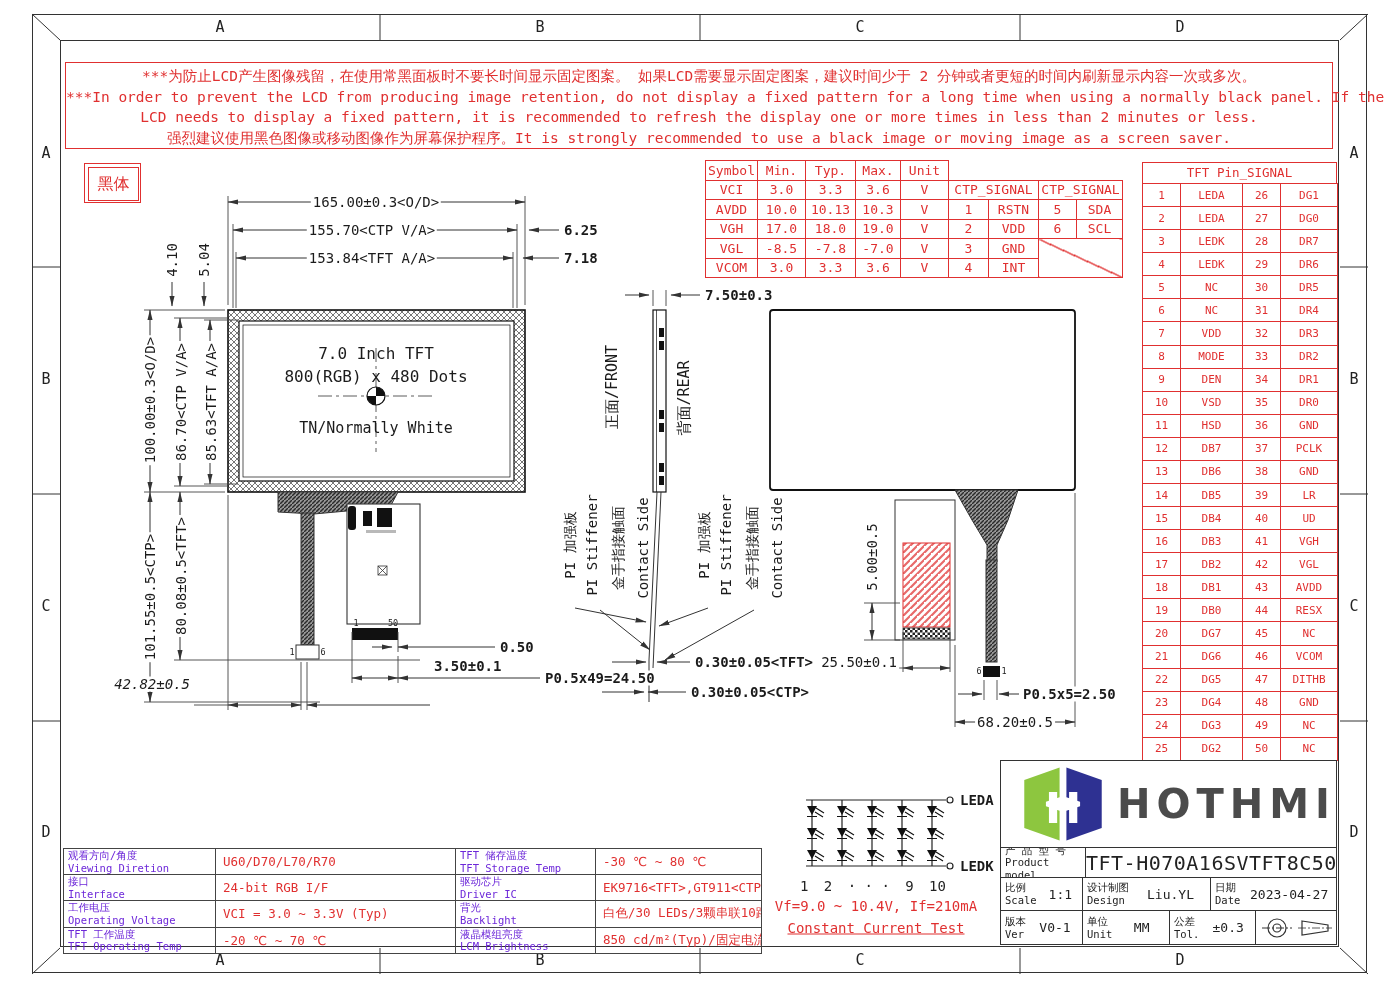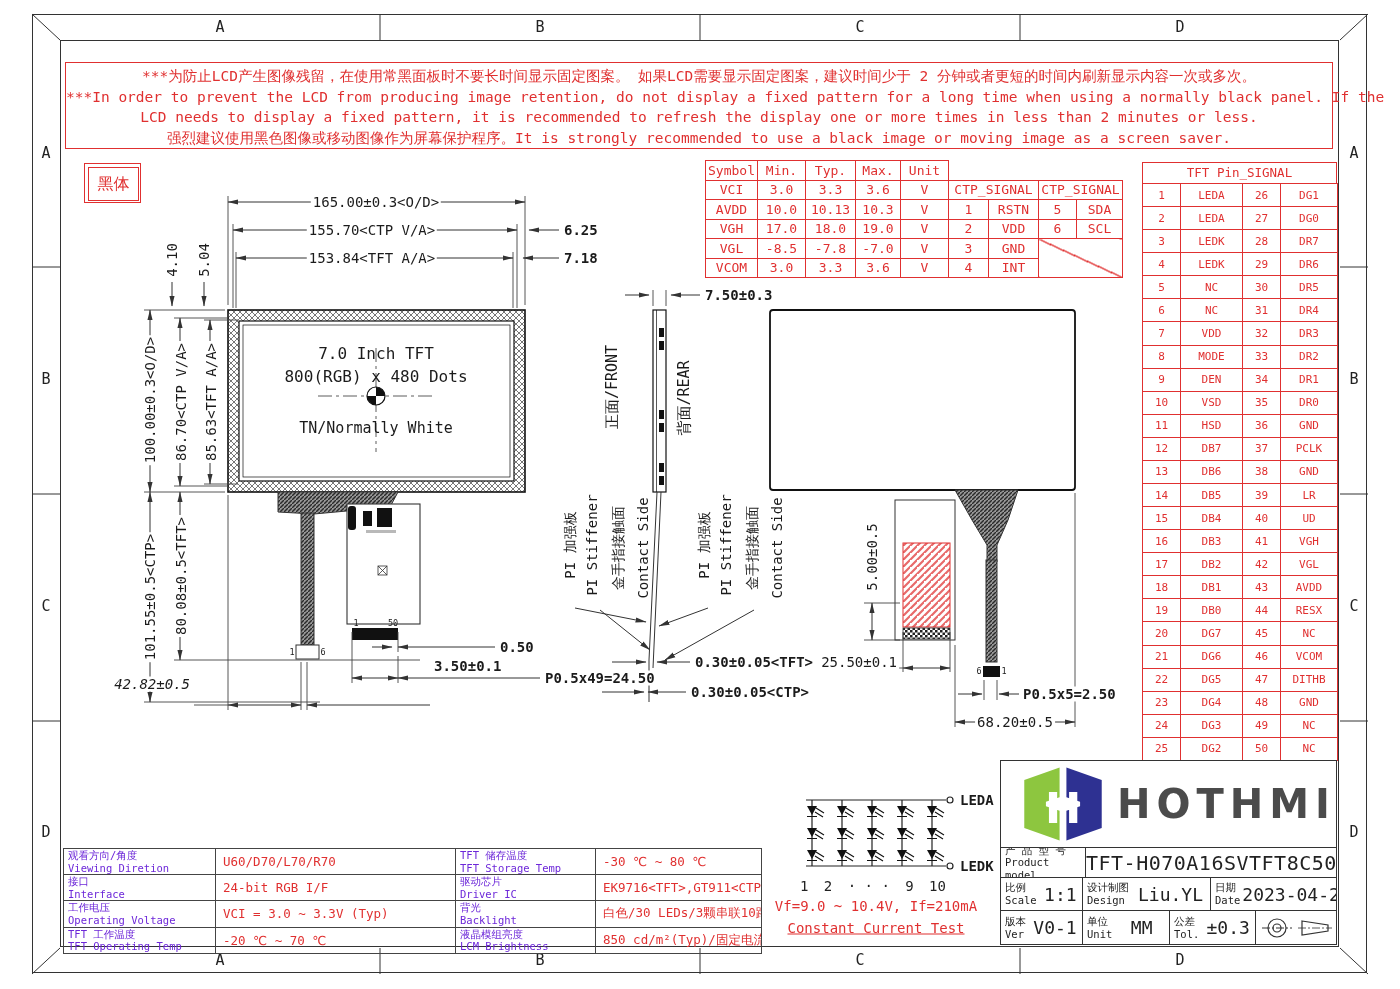--- a/index.html
+++ b/index.html
@@ -58,21 +58,21 @@
   
   #tblock{position:absolute;left:1000px;top:760px;width:337px;height:185px;z-index:3;
      border:1.5px solid #333;box-sizing:border-box;display:grid;grid-template-rows:86px 30px 33px 1fr;}
   .tb-row{display:grid;border-top:1px solid #333;}
   .tb-row2{grid-template-columns:84px 1fr;}
   .tb-row3{grid-template-columns:81px 128px 1fr;}
   .tb-row4{grid-template-columns:81px 87px 86px 1fr;}
   .tb-cell{display:flex;align-items:center;border-left:1px solid #333;overflow:hidden;}
   .tb-cell:first-child{border-left:none;}
   .tb-lab{font-size:10.5px;line-height:1.2;color:#222;padding:0 2px 0 4px;}
-  .tb-val{flex:1;text-align:center;font-size:18px;color:#222;white-space:nowrap;}
+  .tb-val{flex:1;text-align:center;font-size:13px;color:#222;white-space:nowrap;}
   .tb-product{font-size:20px;letter-spacing:0.5px;}
   #logo-row{position:relative;}
   #wordmark{position:absolute;left:116px;top:20px;font-family:"DejaVu Sans",sans-serif;
      font-weight:bold;font-size:40px;letter-spacing:6px;color:#4b4b4b;}
 </style>
 </head>
 <body>
 
 <div id="page">
 

